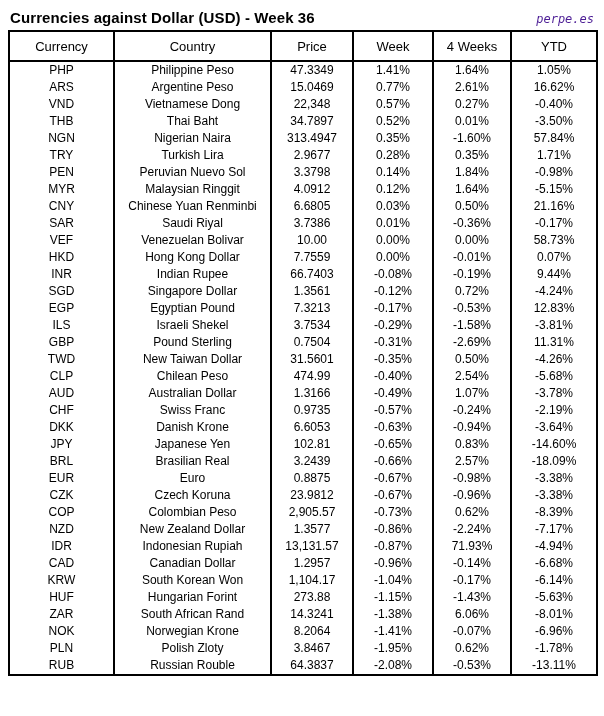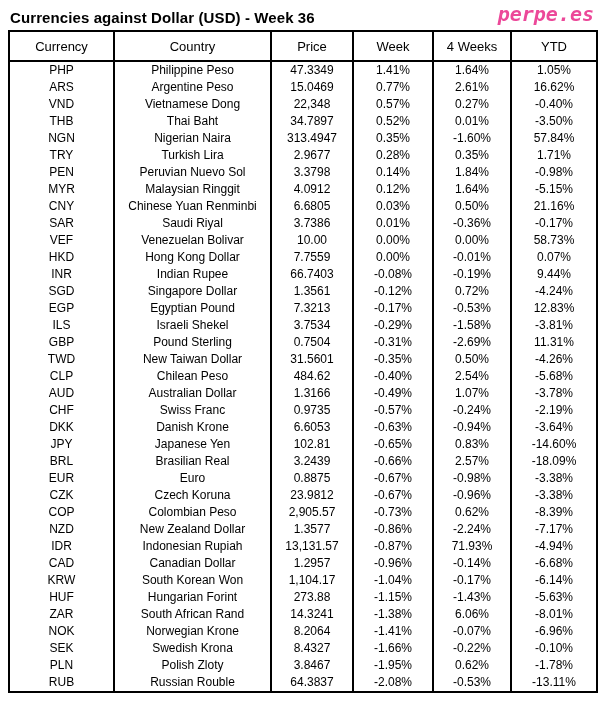--- a/index.html
+++ b/index.html
@@ -10,21 +10,21 @@
     color:#000;
   }
   .page { width:604px; height:716px; padding:4px 8px 8px 8px; }
   .titlebar {
     display:flex; justify-content:space-between; align-items:flex-end;
     padding:2px 2px 4px 2px; height:26px;
   }
   .title { font-size:15px; font-weight:bold; letter-spacing:0.1px; color:#000; }
   .brand {
     font-family:"DejaVu Sans Mono","Liberation Mono",monospace;
-    font-style:italic; font-weight:bold; font-size:20px; color:#ec4899;
+    font-style:italic; font-weight:normal; font-size:12px; color:#4c1d95;
   }
   table.fx {
     width:588px; border-collapse:collapse; table-layout:fixed;
     border:2px solid var(--border,#000);
   }
   table.fx th {
     border:2px solid var(--border,#000);
     height:30px; font-size:13px; font-weight:normal; color:#000;
     text-align:center; vertical-align:middle;
   }
@@ -207,21 +207,21 @@
           <td>TWD</td>
           <td>New Taiwan Dollar</td>
           <td>31.5601</td>
           <td class="neg">-0.35%</td>
           <td class="pos">0.50%</td>
           <td class="neg">-4.26%</td>
         </tr>
         <tr>
           <td>CLP</td>
           <td>Chilean Peso</td>
-          <td>484.62</td>
+          <td>474.99</td>
           <td class="neg">-0.40%</td>
           <td class="pos">2.54%</td>
           <td class="neg">-5.68%</td>
         </tr>
         <tr>
           <td>AUD</td>
           <td>Australian Dollar</td>
           <td>1.3166</td>
           <td class="neg">-0.49%</td>
           <td class="pos">1.07%</td>
@@ -333,28 +333,20 @@
         </tr>
         <tr>
           <td>NOK</td>
           <td>Norwegian Krone</td>
           <td>8.2064</td>
           <td class="neg">-1.41%</td>
           <td class="neg">-0.07%</td>
           <td class="neg">-6.96%</td>
         </tr>
         <tr>
-          <td>SEK</td>
-          <td>Swedish Krona</td>
-          <td>8.4327</td>
-          <td class="neg">-1.66%</td>
-          <td class="neg">-0.22%</td>
-          <td class="neg">-0.10%</td>
-        </tr>
-        <tr>
           <td>PLN</td>
           <td>Polish Zloty</td>
           <td>3.8467</td>
           <td class="neg">-1.95%</td>
           <td class="pos">0.62%</td>
           <td class="neg">-1.78%</td>
         </tr>
         <tr>
           <td>RUB</td>
           <td>Russian Rouble</td>

